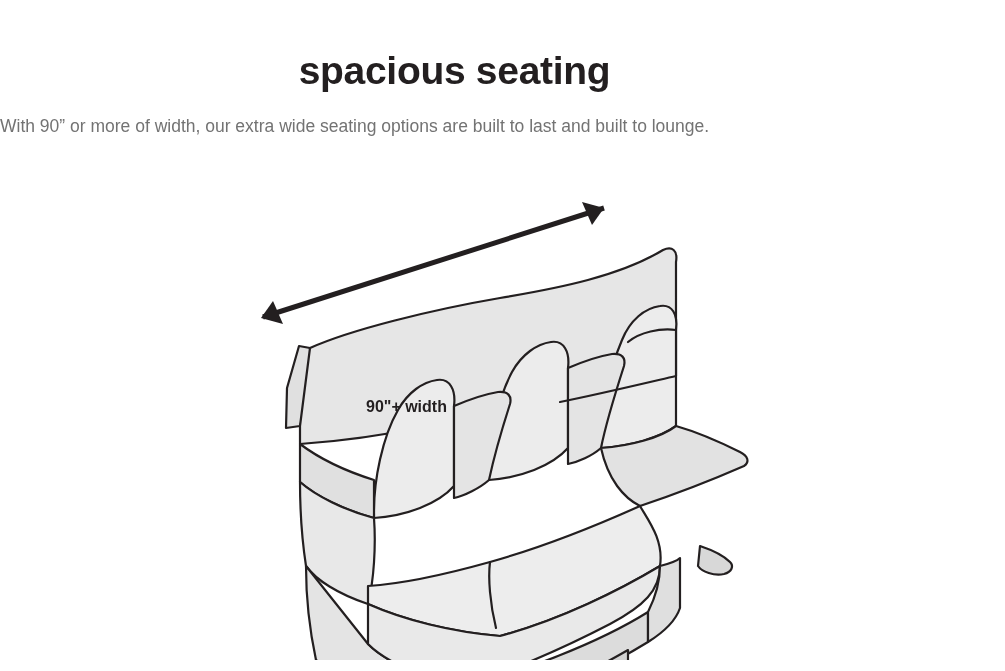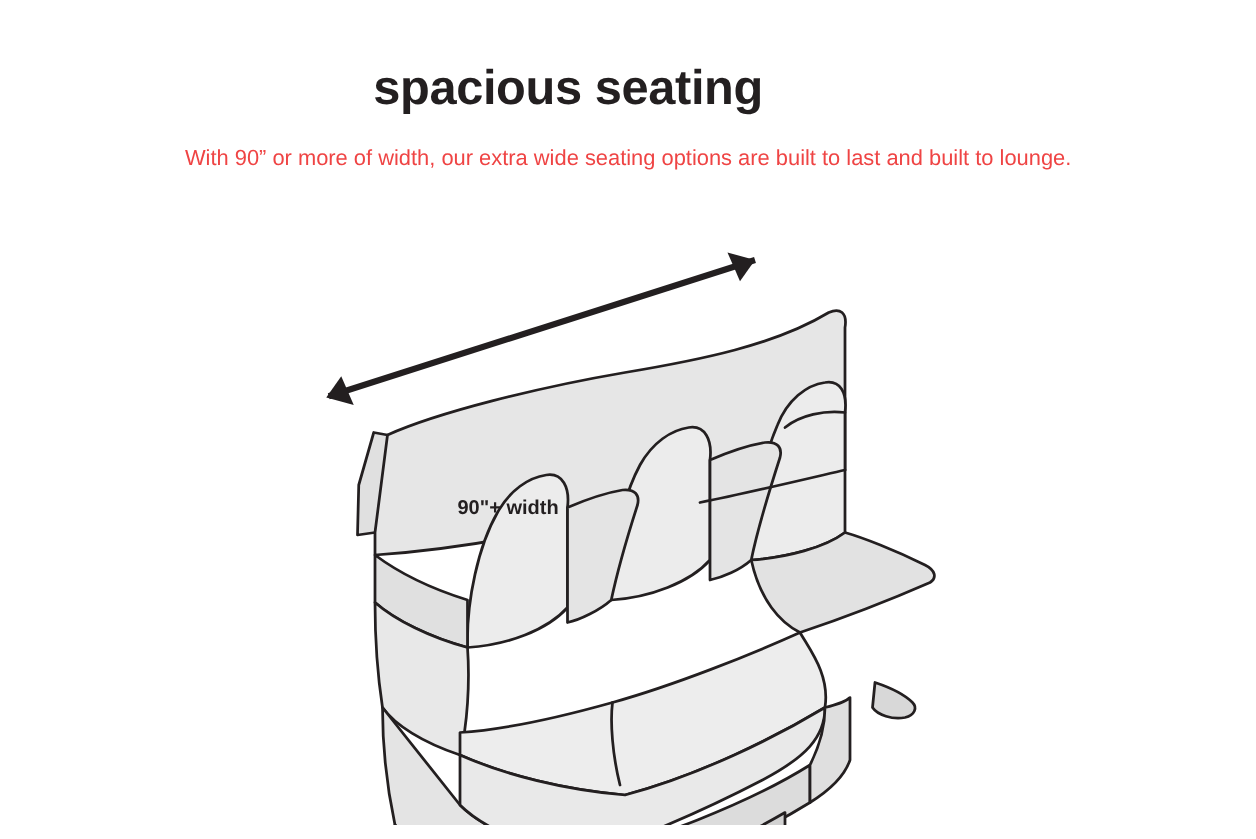--- a/index.html
+++ b/index.html
@@ -31,24 +31,24 @@
     font-weight: bold;
     letter-spacing: -0.3px;
     color: #231f20;
     line-height: 1.1;
   }
   .subcopy {
     position: absolute;
     top: 114px;
     left: 0;
     width: 1005px;
-    text-align: center;
+    text-align: left;
     font-size: 17.5px;
     font-weight: normal;
-    color: #ef4444;
+    color: #737373;
     line-height: 1.45;
   }
   .subcopy .line {
     display: block;
   }
   .illustration {
     position: absolute;
     top: 180px;
     left: 0;
     width: 1005px;

